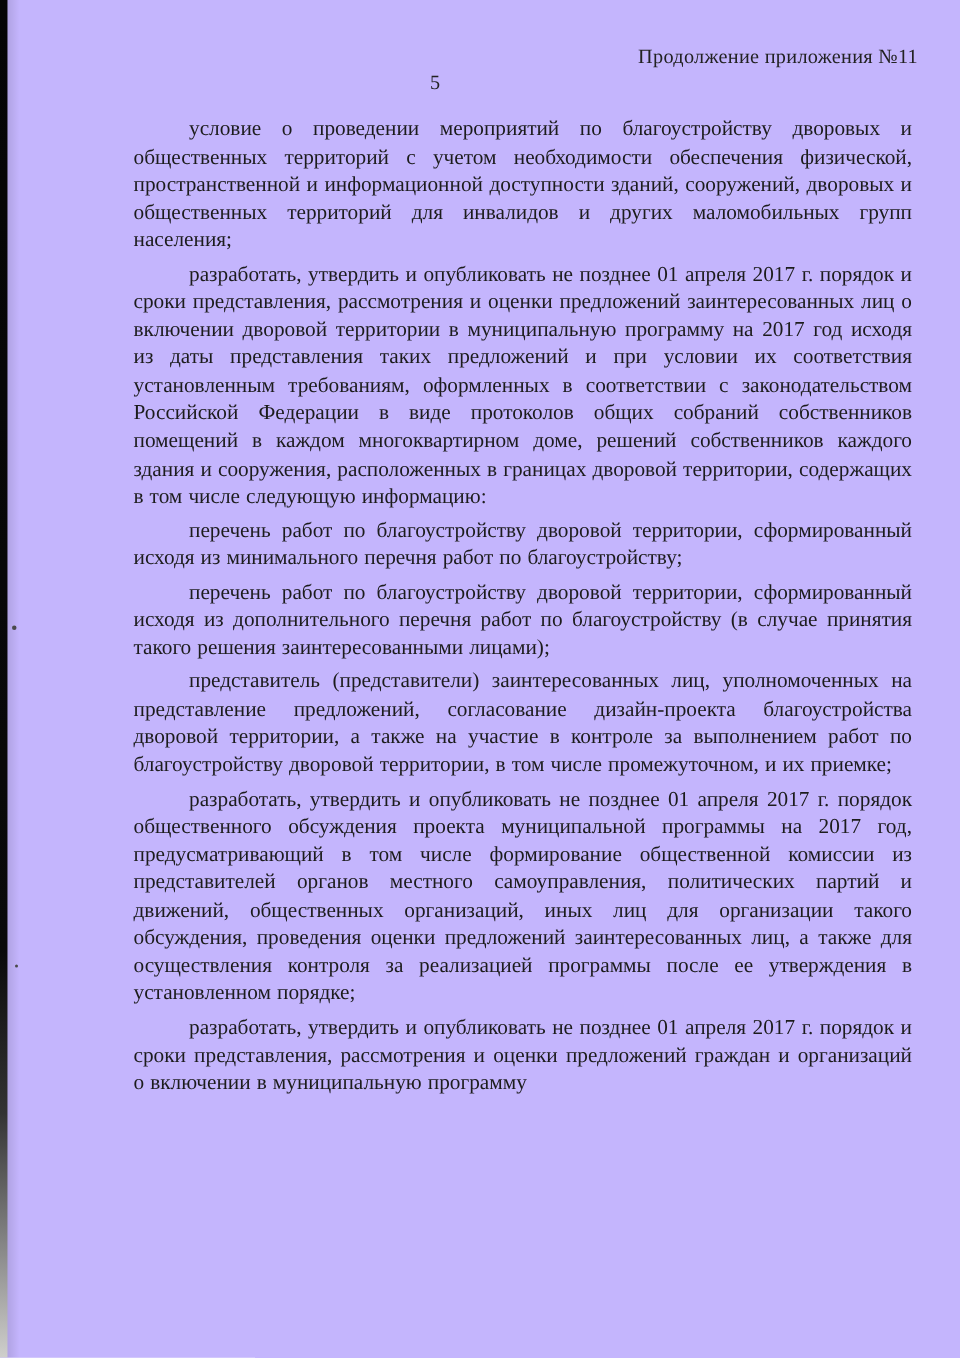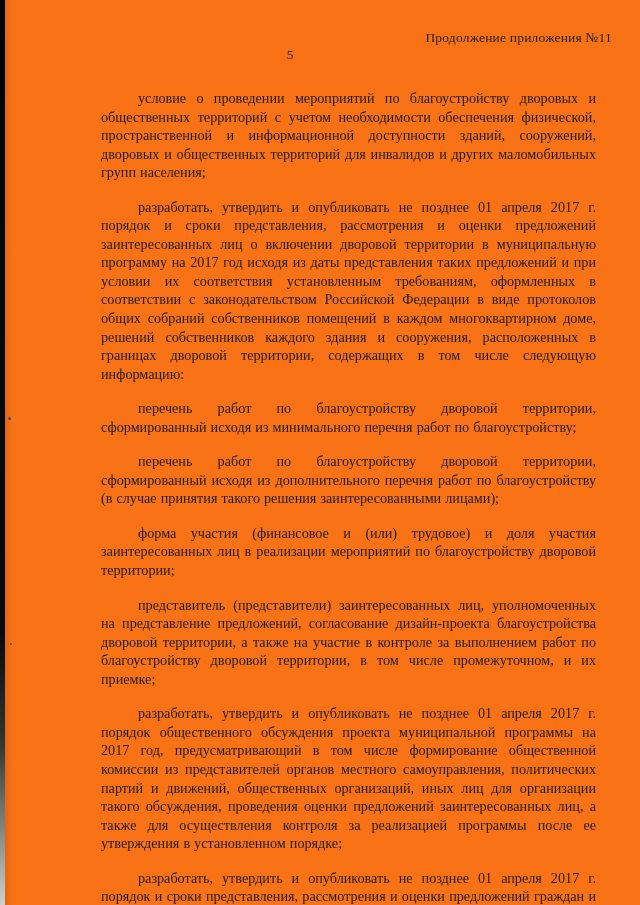--- a/index.html
+++ b/index.html
@@ -11,21 +11,21 @@
     height: 905px;
     background: #fbfbf9;
     font-family: "Liberation Serif", serif;
     color: #1b1b1b;
     position: relative;
     overflow: hidden;
   }
   .page {
     position: absolute;
     inset: 0;
-    background: #f97316;
+    background: #c4b5fd;
   }
   
   .scan-edge {
     position: absolute;
     left: 0;
     top: 0;
     width: 5px;
     height: 100%;
     background: linear-gradient(to bottom,
       #050505 0%, #0a0a0a 70%, #333 82%, #888 92%, #cfcfcc 100%);
@@ -67,21 +67,21 @@
     position: absolute;
     top: 73px;
     left: 85px;
     width: 527px;
     text-align: justify;
     font-size: 14.2px;
     line-height: 18.55px;
     color: #1c1c1c;
   }
   .body-text p {
-    margin: 16px;
+    margin: 4px;
     text-indent: 37px;
     word-spacing: 0.5px;
   }
 </style>
 </head>
 <body>
 
 <div class="page">
 
   <div class="scan-edge"></div>
@@ -91,19 +91,18 @@
 
   <div class="header-line">Продолжение приложения №11</div>
 
   <div class="page-number">5</div>
 
   <div class="body-text">
     <p>условие о проведении мероприятий по благоустройству дворовых и общественных территорий с учетом необходимости обеспечения физической, пространственной и информационной доступности зданий, сооружений, дворовых и общественных территорий для инвалидов и других маломобильных групп населения;</p>
     <p>разработать, утвердить и опубликовать не позднее 01 апреля 2017 г. порядок и сроки представления, рассмотрения и оценки предложений заинтересованных лиц о включении дворовой территории в муниципальную программу на 2017 год исходя из даты представления таких предложений и при условии их соответствия установленным требованиям, оформленных в соответствии с законодательством Российской Федерации в виде протоколов общих собраний собственников помещений в каждом многоквартирном доме, решений собственников каждого здания и сооружения, расположенных в границах дворовой территории, содержащих в том числе следующую информацию:</p>
     <p>перечень работ по благоустройству дворовой территории, сформированный исходя из минимального перечня работ по благоустройству;</p>
     <p>перечень работ по благоустройству дворовой территории, сформированный исходя из дополнительного перечня работ по благоустройству (в случае принятия такого решения заинтересованными лицами);</p>
-    <p>форма участия (финансовое и (или) трудовое) и доля участия заинтересованных лиц в реализации мероприятий по благоустройству дворовой территории;</p>
     <p>представитель (представители) заинтересованных лиц, уполномоченных на представление предложений, согласование дизайн-проекта благоустройства дворовой территории, а также на участие в контроле за выполнением работ по благоустройству дворовой территории, в том числе промежуточном, и их приемке;</p>
     <p>разработать, утвердить и опубликовать не позднее 01 апреля 2017 г. порядок общественного обсуждения проекта муниципальной программы на 2017 год, предусматривающий в том числе формирование общественной комиссии из представителей органов местного самоуправления, политических партий и движений, общественных организаций, иных лиц для организации такого обсуждения, проведения оценки предложений заинтересованных лиц, а также для осуществления контроля за реализацией программы после ее утверждения в установленном порядке;</p>
     <p>разработать, утвердить и опубликовать не позднее 01 апреля 2017 г. порядок и сроки представления, рассмотрения и оценки предложений граждан и организаций о включении в муниципальную программу</p>
   </div>
 
 </div>
 
 </body></html>

